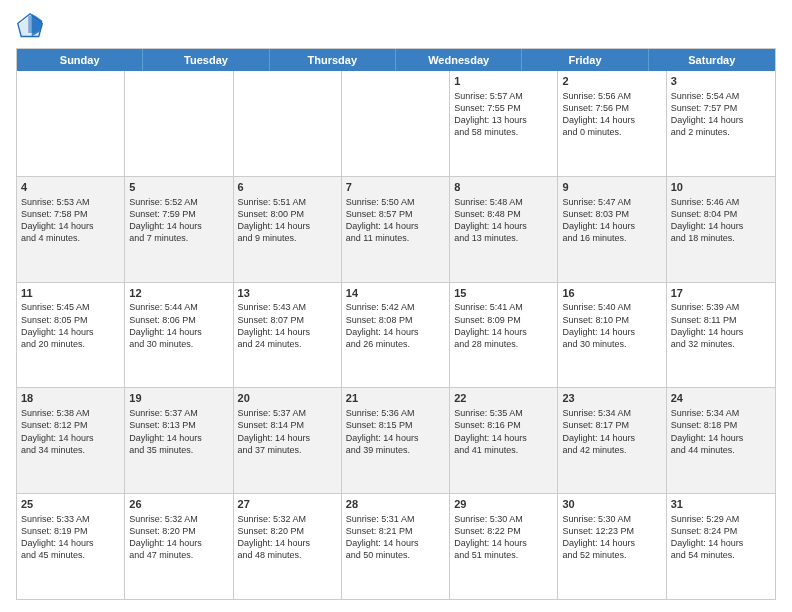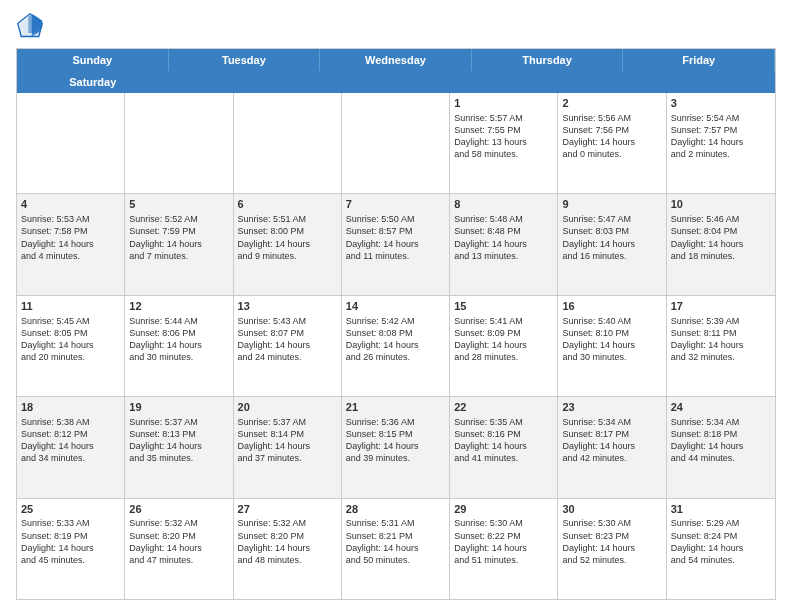--- a/index.html
+++ b/index.html
@@ -61,21 +61,21 @@
       color: #555;
     }
     .calendar {
       flex: 1;
       display: flex;
       flex-direction: column;
       border: 1px solid #ccc;
     }
     .cal-header {
       display: grid;
-      grid-template-columns: repeat(5, 1fr);
+      grid-template-columns: repeat(6, 1fr);
       background: #3a7fc1;
     }
     .cal-header-cell {
       color: #fff;
       font-size: 11px;
       font-weight: bold;
       text-align: center;
       padding: 5px 2px;
       border-right: 1px solid #5a9fd4;
     }
@@ -133,22 +133,22 @@
     <div class="title-block">
       <div class="main-title"></div>
       <div class="subtitle"></div>
     </div>
   </div>
 
   <div class="calendar">
     <div class="cal-header">
     <div class="cal-header-cell">Sunday</div>
         <div class="cal-header-cell">Tuesday</div>
+        <div class="cal-header-cell">Thursday</div>
         <div class="cal-header-cell">Wednesday</div>
-        <div class="cal-header-cell">Thursday</div>
         <div class="cal-header-cell">Friday</div>
         <div class="cal-header-cell">Saturday</div>
       </div>
     <div class="cal-body">
     <div class="cal-row">
           <div class="cal-cell"></div>
           <div class="cal-cell"></div>
           <div class="cal-cell"></div>
           <div class="cal-cell"></div>
           <div class="cal-cell">
@@ -358,21 +358,21 @@
           <div class="cal-cell">
             <span class="day-num">29</span>
             <div>Sunrise: 5:30 AM</div>
             <div>Sunset: 8:22 PM</div>
             <div>Daylight: 14 hours</div>
             <div>and 51 minutes.</div>
           </div>
           <div class="cal-cell">
             <span class="day-num">30</span>
             <div>Sunrise: 5:30 AM</div>
-            <div>Sunset: 8:23 PM</div>
+            <div>Sunset: 12:23 PM</div>
             <div>Daylight: 14 hours</div>
             <div>and 52 minutes.</div>
           </div>
           <div class="cal-cell">
             <span class="day-num">31</span>
             <div>Sunrise: 5:29 AM</div>
             <div>Sunset: 8:24 PM</div>
             <div>Daylight: 14 hours</div>
             <div>and 54 minutes.</div>
           </div>

